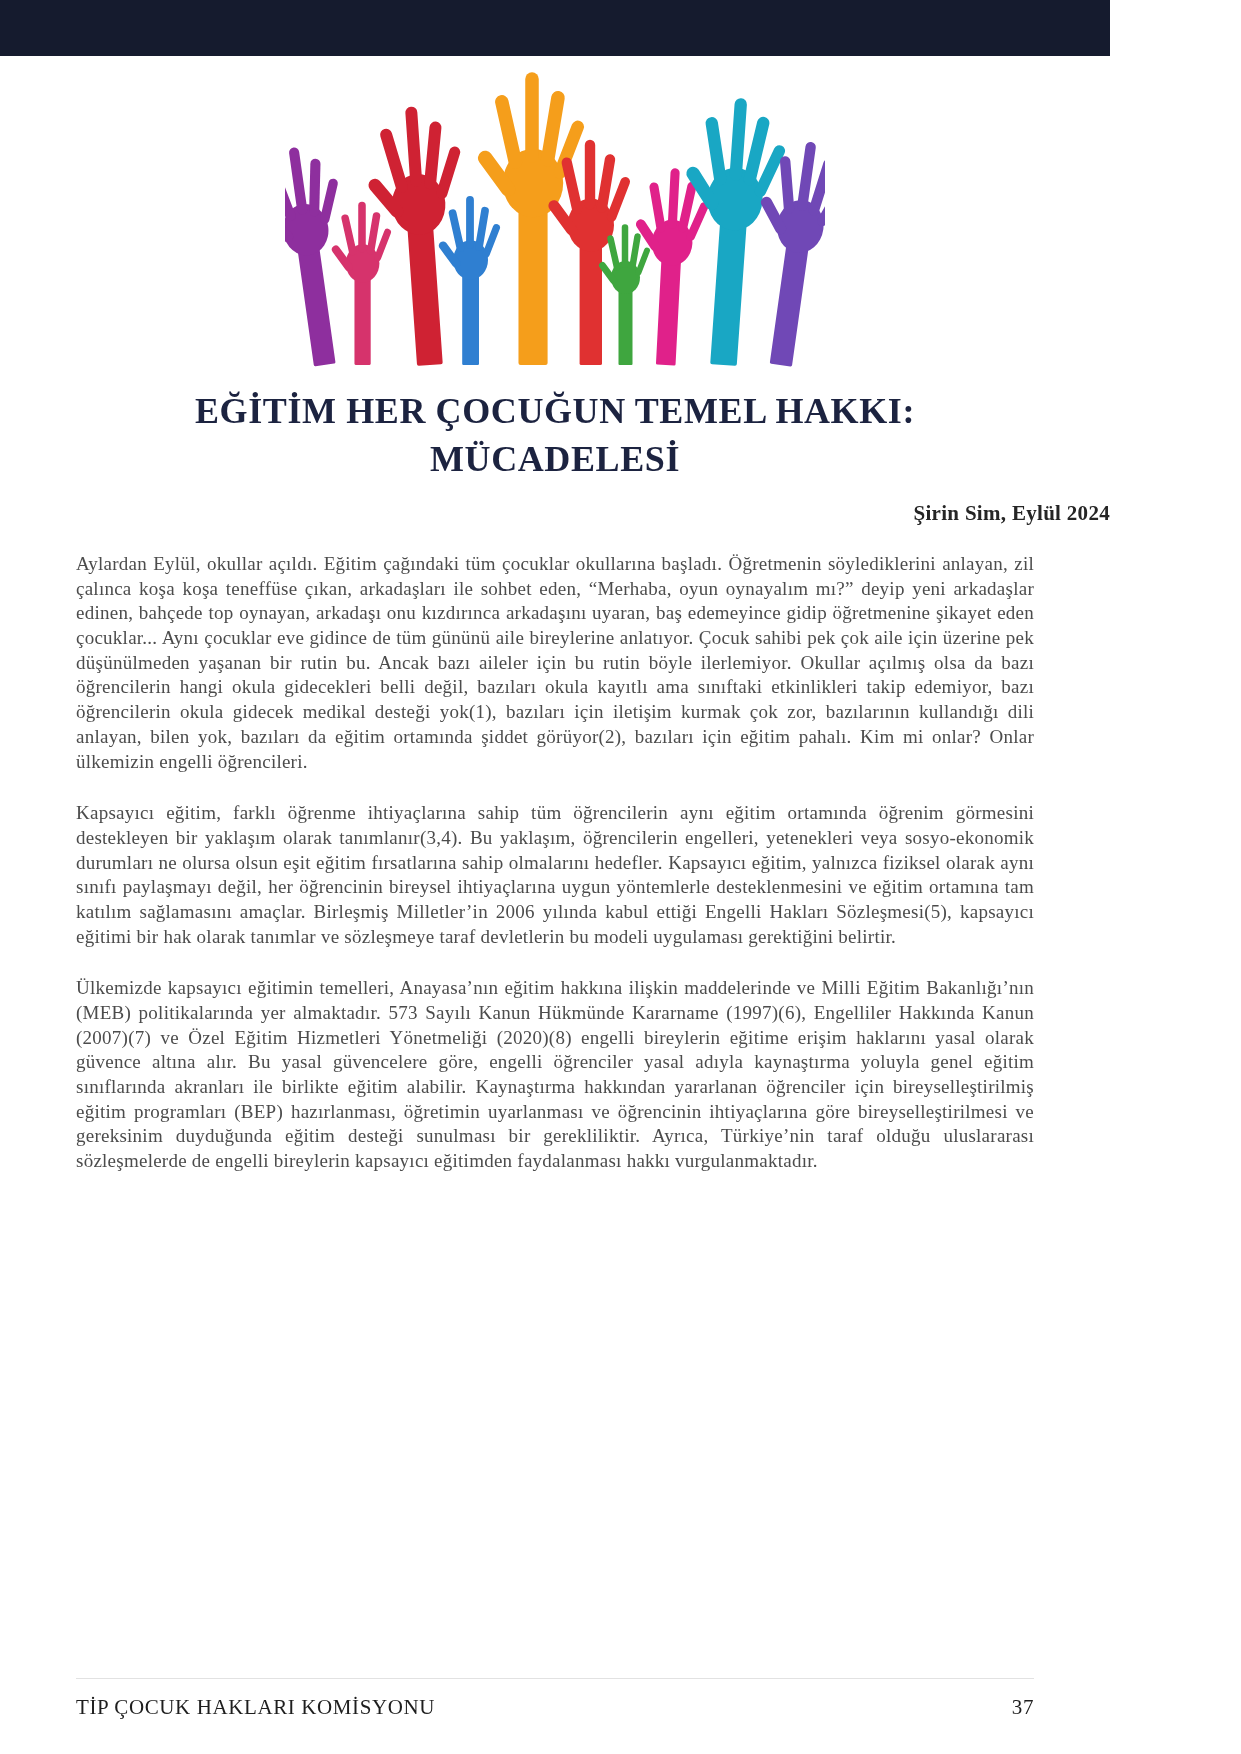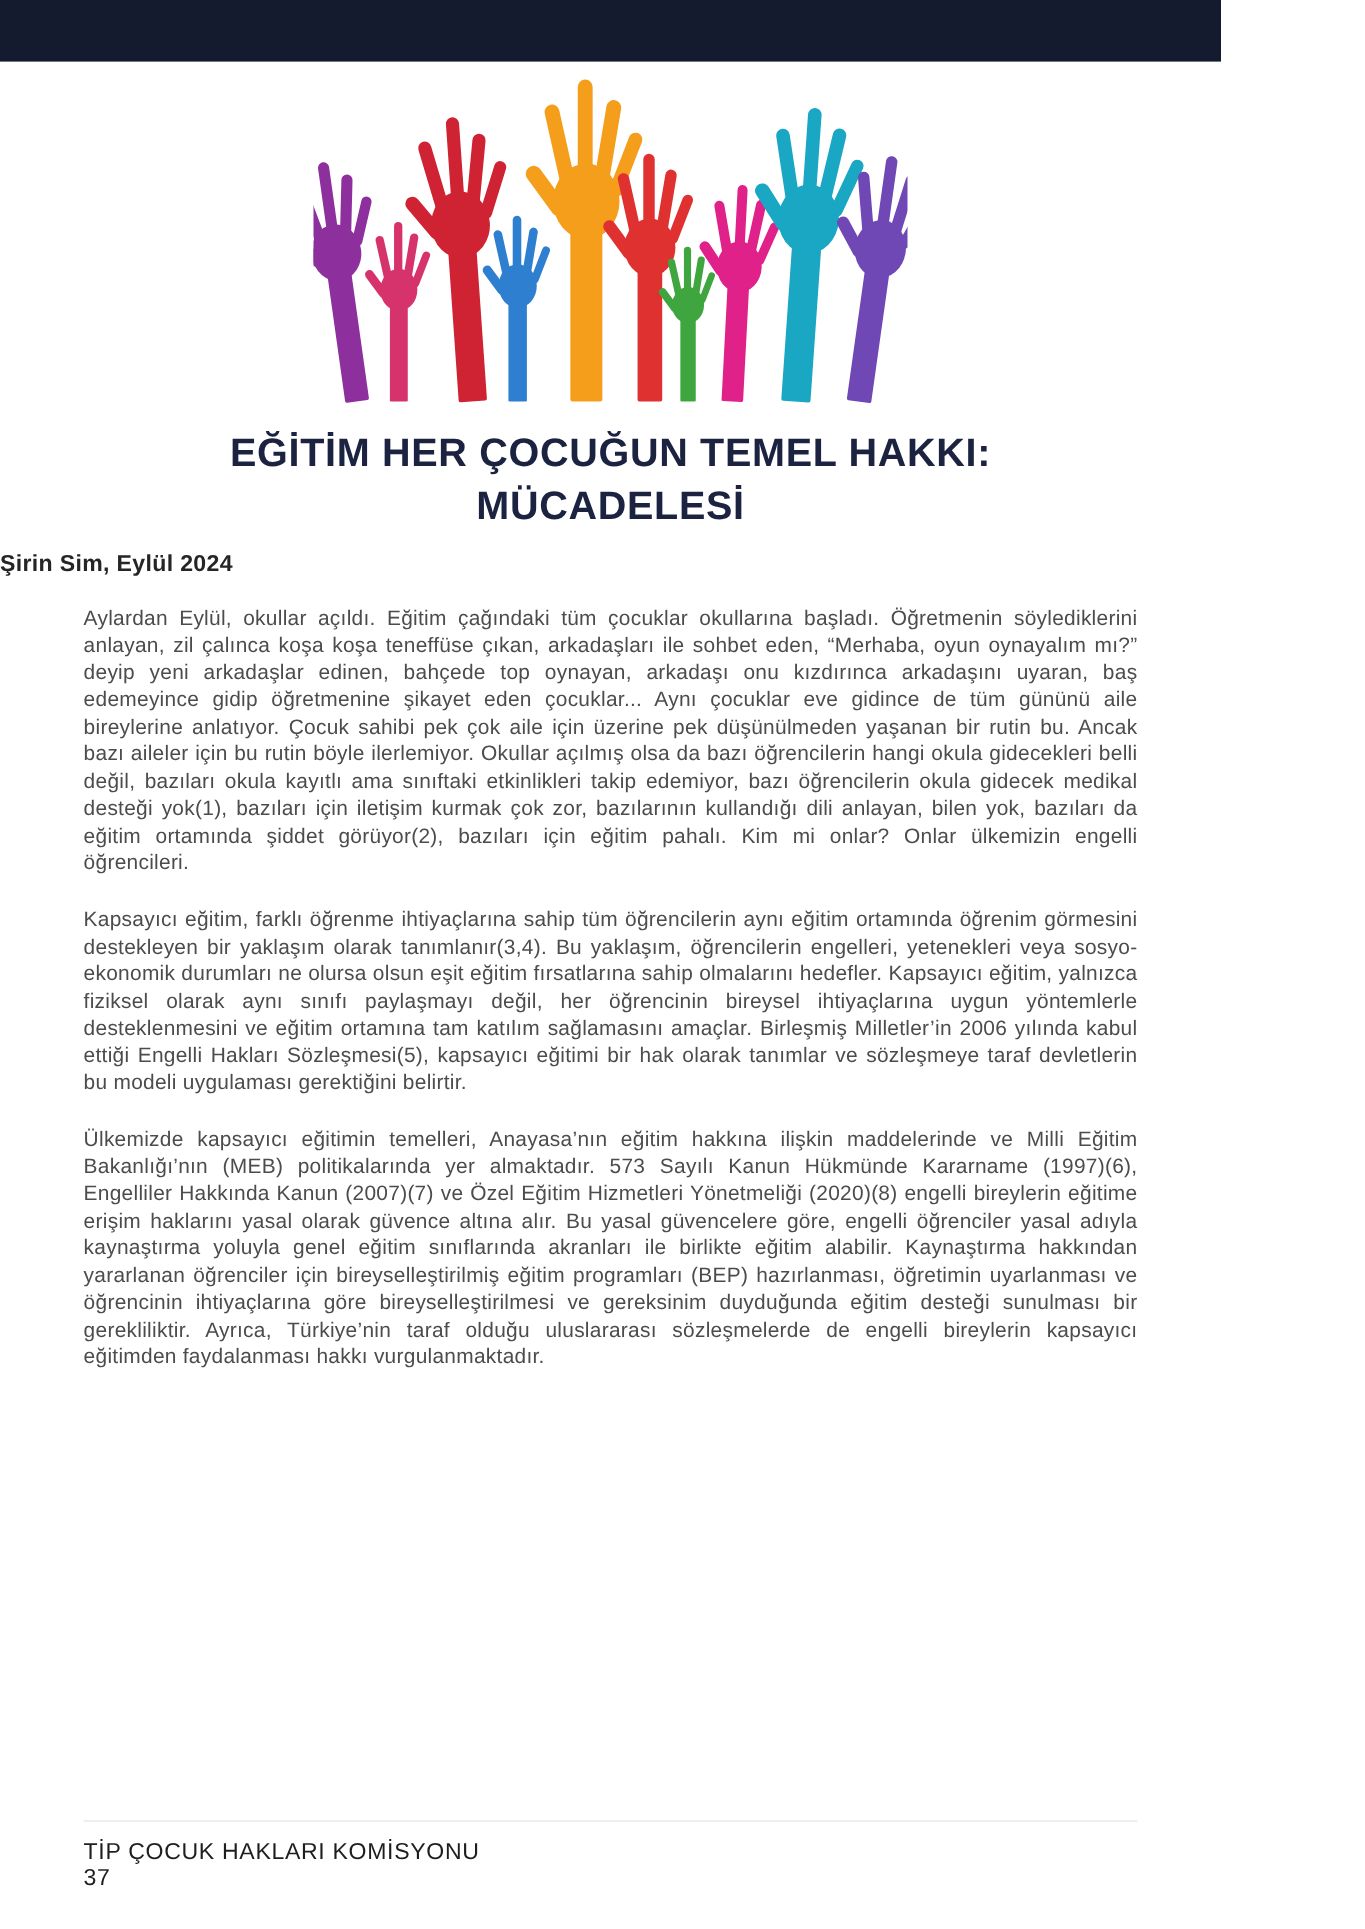--- a/index.html
+++ b/index.html
@@ -5,21 +5,21 @@
   html, body {
     margin: 0;
     padding: 0;
     background: #ffffff;
   }
   .page {
     position: relative;
     width: 1110px;
     height: 1754px;
     background: #ffffff;
-    font-family: Liberation Sans, sans-serif;
+    font-family: Liberation Serif, serif;
     overflow: hidden;
   }
   .topbar {
     width: 100%;
     height: 56px;
     background: #151b2e;
   }
   .illustration {
     display: flex;
     justify-content: center;
@@ -30,49 +30,48 @@
     text-align: center;
     font-weight: 700;
     color: #1c2340;
     font-size: 36px;
     line-height: 1.32;
     letter-spacing: 0.6px;
   }
   .title .title-line { display: block; }
   .byline {
     margin-top: 18px;
-    text-align: left;
+    text-align: right;
     font-weight: 700;
     color: #252525;
     font-size: 21px;
     letter-spacing: 0.3px;
   }
   .body {
     margin: 26px 76px 0;
     color: #4c4c4c;
     font-size: 19px;
     line-height: 1.3;
     text-align: justify;
     letter-spacing: 0.25px;
   }
   .body p { margin: 0 0 27px 0; }
   .footer {
     position: absolute;
     left: 76px;
     right: 76px;
     bottom: 34px;
     display: flex;
-    justify-content: center;
+    justify-content: space-between;
     align-items: baseline;
     font-size: 21px;
     color: #1e1e1e;
     letter-spacing: 0.6px;
     border-top: 1px solid #e2e2e2;
     padding-top: 16px;
-    flex-direction: column;
   }
 </style>
 </head>
 <body>
 
 <div class="page">
 
   <div class="topbar"></div>
 
   <div class="illustration">

